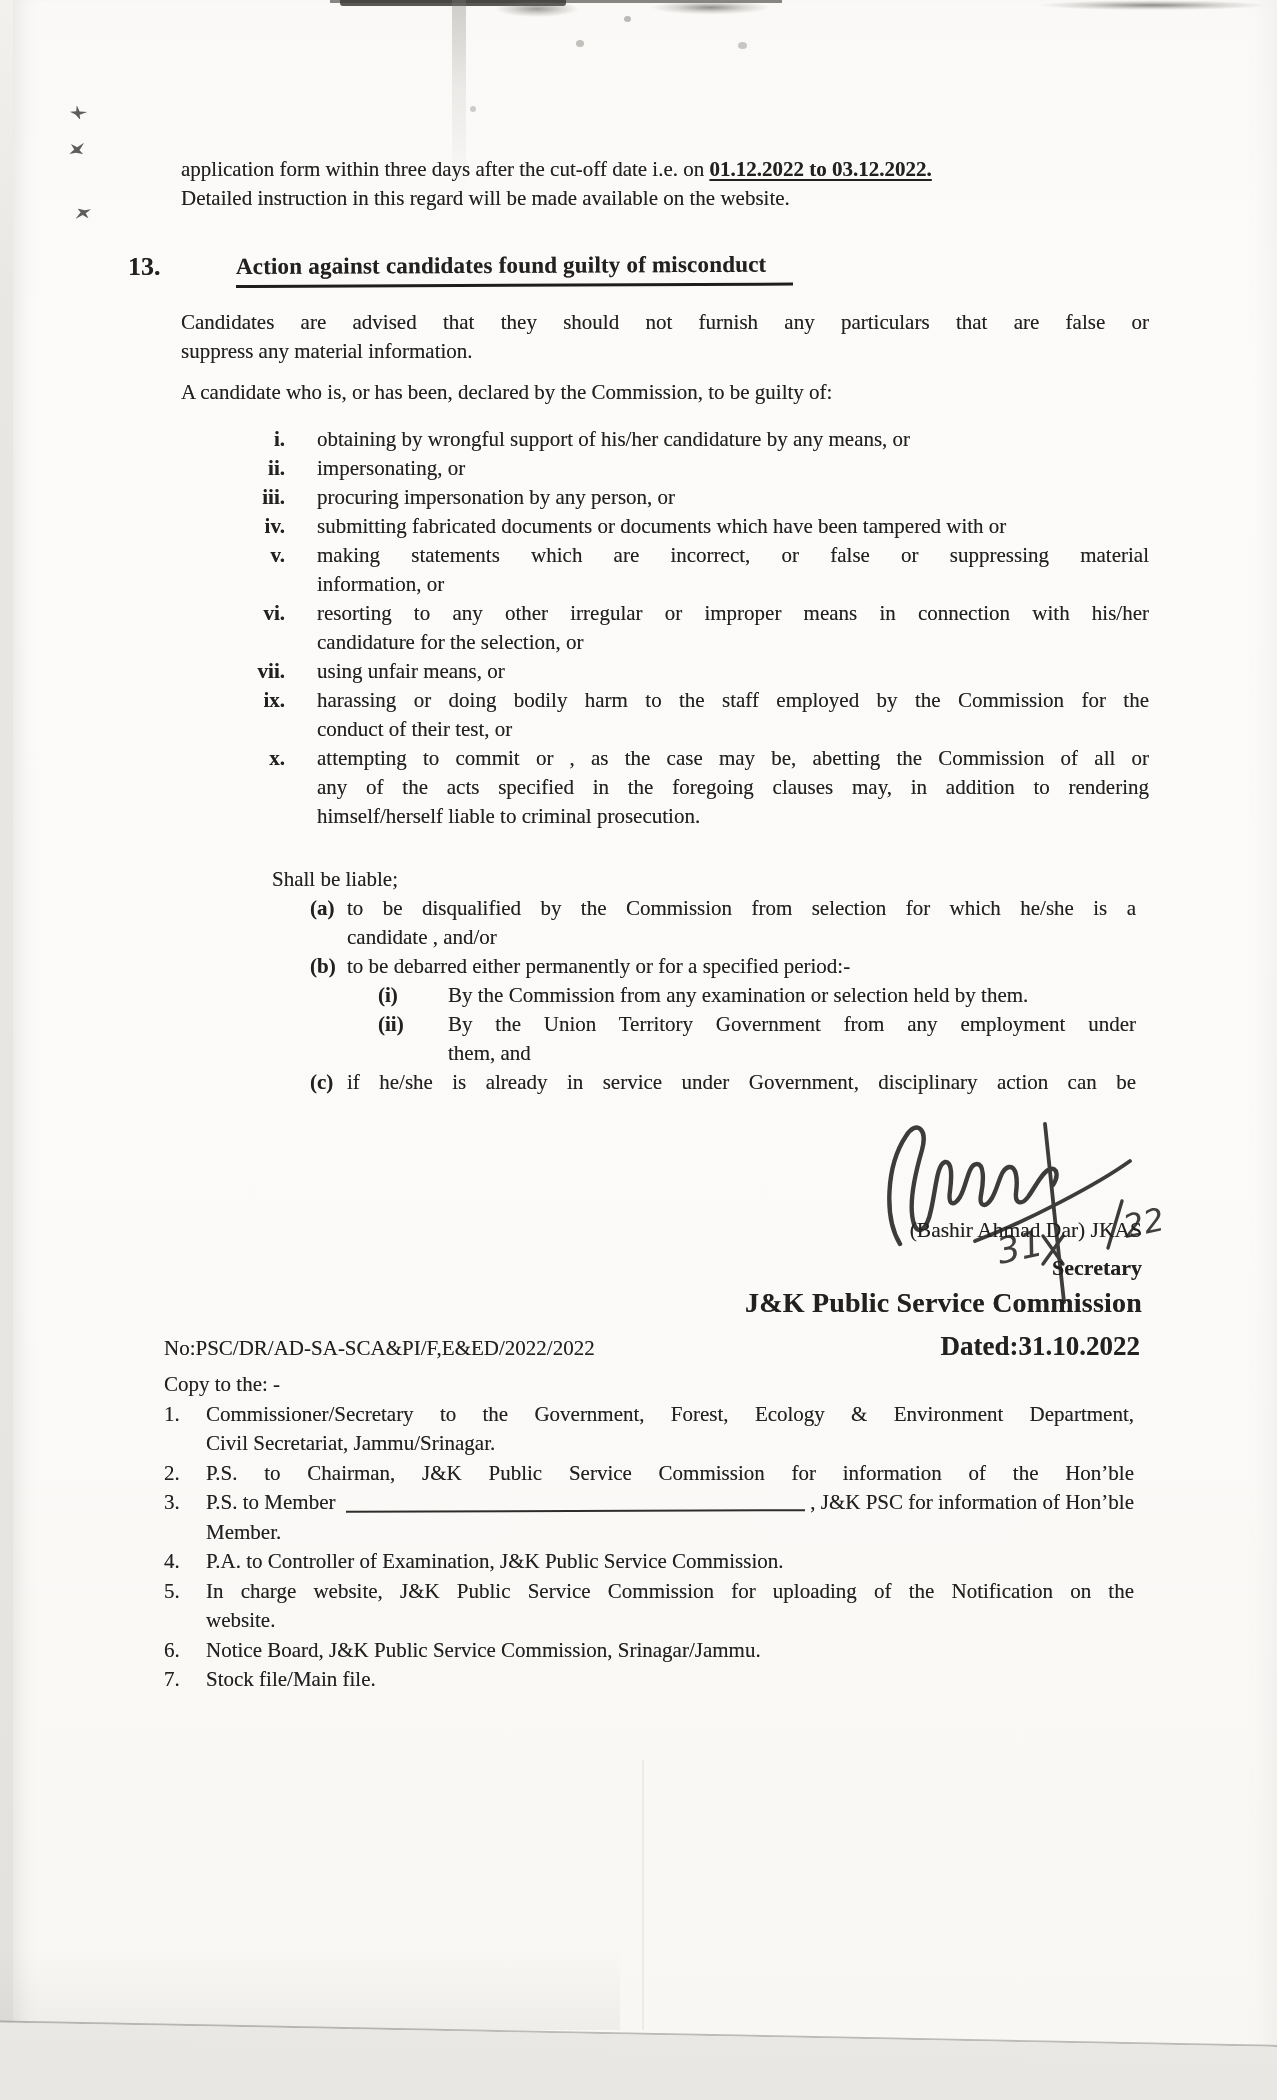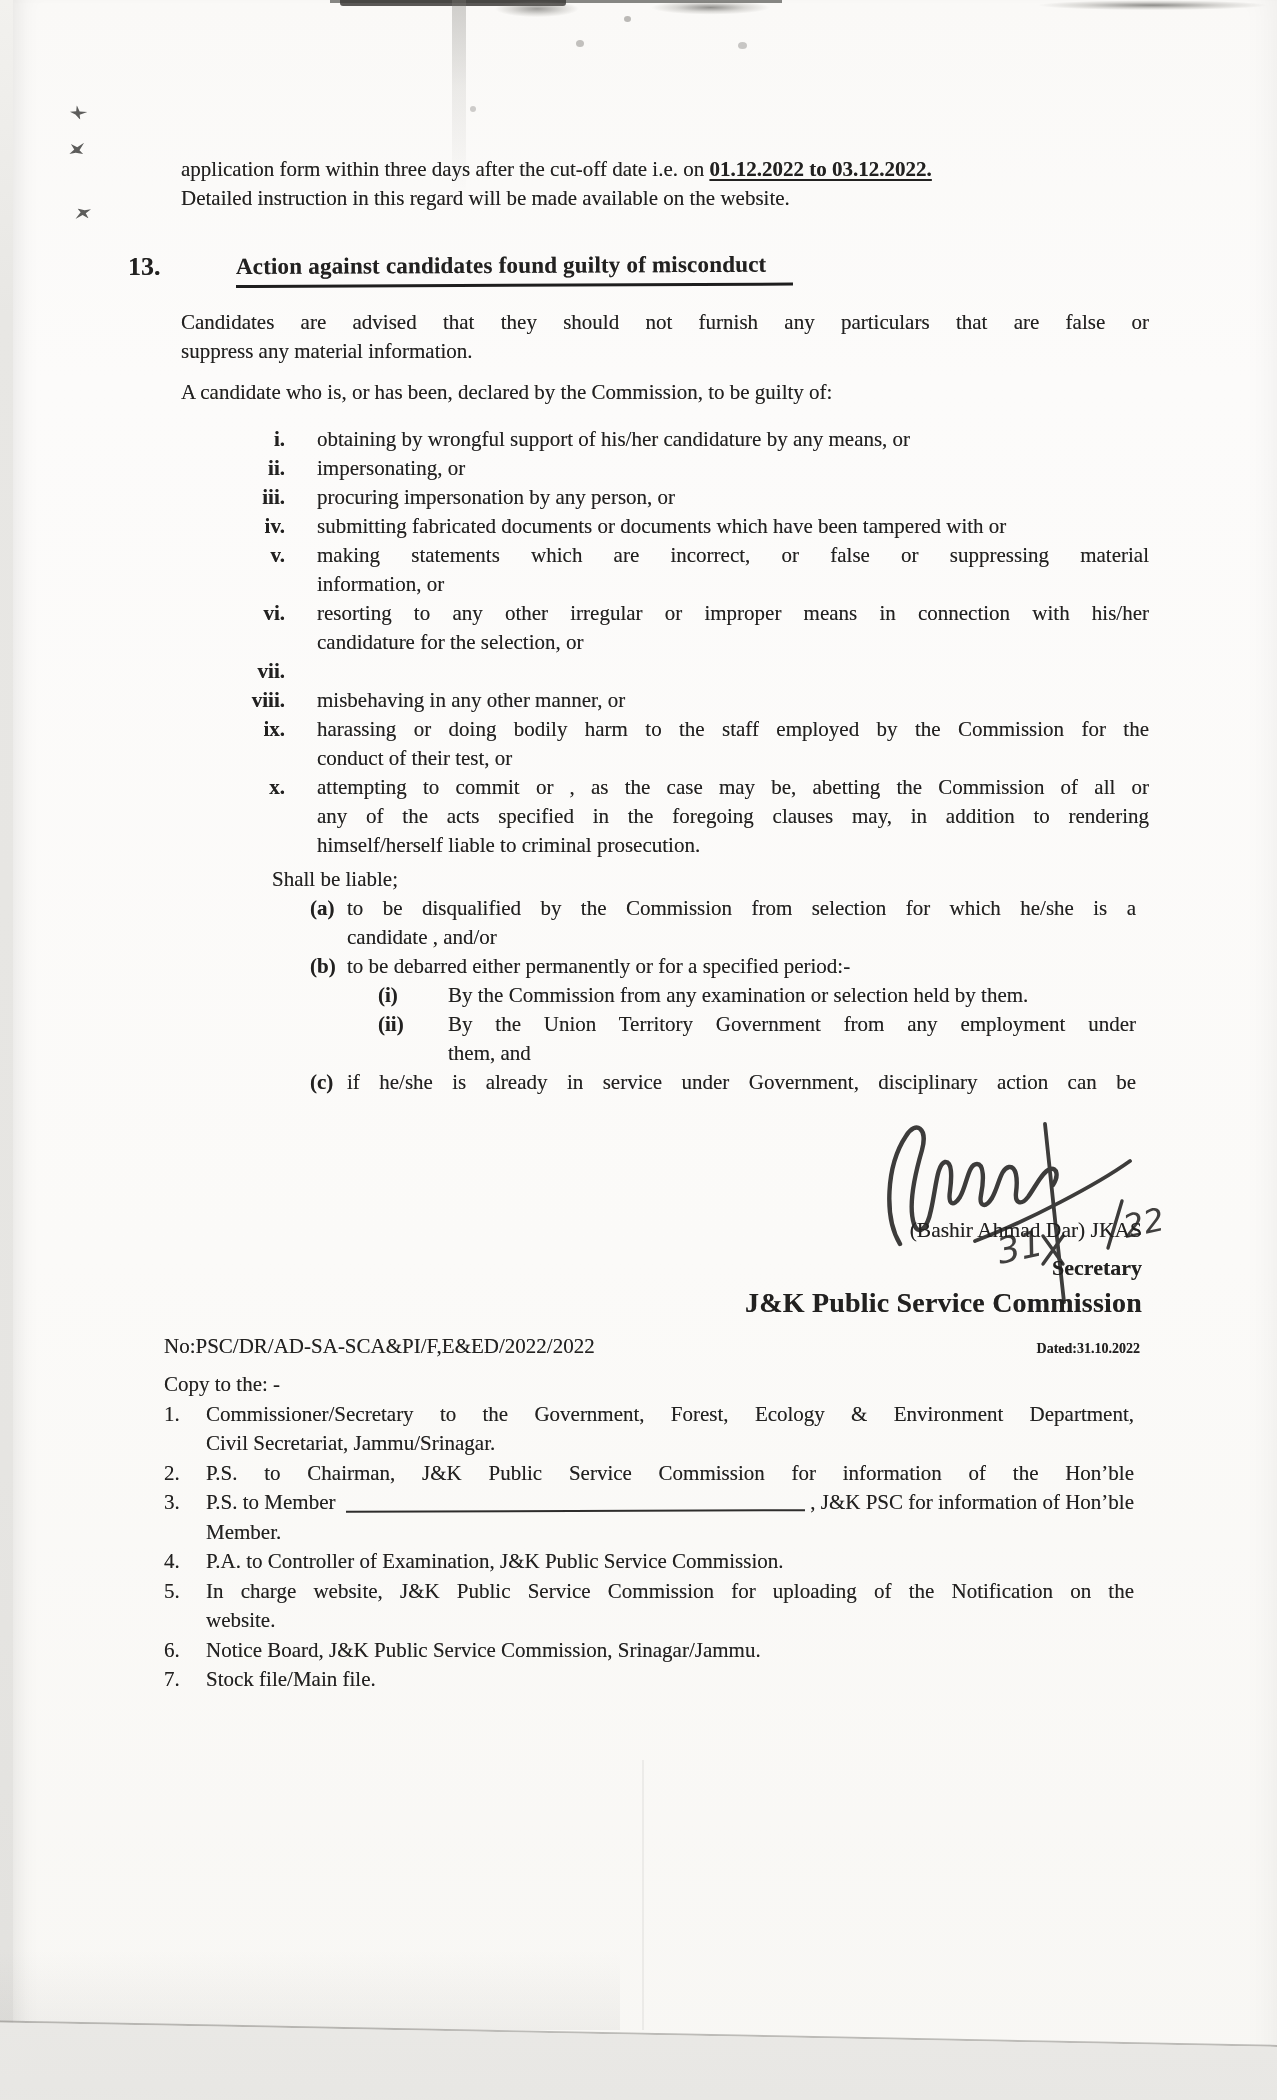--- a/index.html
+++ b/index.html
@@ -126,25 +126,22 @@
     </div>
     <div class="ritem">
       <div class="rnum">vi.</div>
       <div class="rbody">
         <div class="jl">resorting to any other irregular or improper means in connection with his/her</div>
         <div>candidature for the selection, or</div>
       </div>
     </div>
     <div class="ritem">
       <div class="rnum">vii.</div>
-    </div>
-    <div class="ritem">
-      <div class="rnum">viii.</div>
-      <div class="rbody">
-          <div>misbehaving in any other manner, or</div>
+      <div class="rbody">
+          <div>using unfair means, or</div>
         </div>
     </div>
     <div class="ritem">
       <div class="rnum">ix.</div>
       <div class="rbody">
         <div class="jl">harassing or doing bodily harm to the staff employed by the Commission for the</div>
         <div>conduct of their test, or</div>
       </div>
     </div>
     <div class="ritem">
@@ -208,21 +205,21 @@
   </svg>
 
   <div class="abs txt sigblock" style="left:640px;top:1216px;width:502px;">
     <div class="sig-name">(Bashir Ahmad Dar) JKAS</div>
     <div class="sig-title">Secretary</div>
     <div class="sig-org">J&amp;K Public Service Commission</div>
   </div>
 
   <div class="abs txt refrow" style="left:164px;top:1332px;width:976px;">
     <div>No:PSC/DR/AD-SA-SCA&amp;PI/F,E&amp;ED/2022/2022</div>
-    <div class="b" style="font-size:14px;text-align:center;">Dated:31.10.2022</div>
+    <div class="b" style="font-size:27px;text-align:center;">Dated:31.10.2022</div>
   </div>
 
   <div class="abs txt" style="left:164px;top:1370px;width:972px;line-height:29.5px;">
     <div>Copy to the: -</div>
     <div class="citem">
       <div class="cnum">1.</div>
       <div class="cbody">
         <div class="jl">Commissioner/Secretary to the Government, Forest, Ecology &amp; Environment Department,</div>
         <div>Civil Secretariat, Jammu/Srinagar.</div>
       </div>

